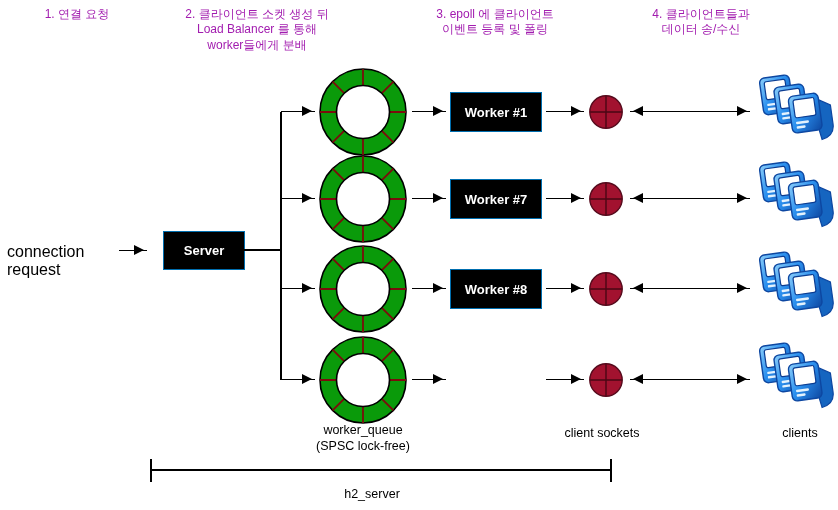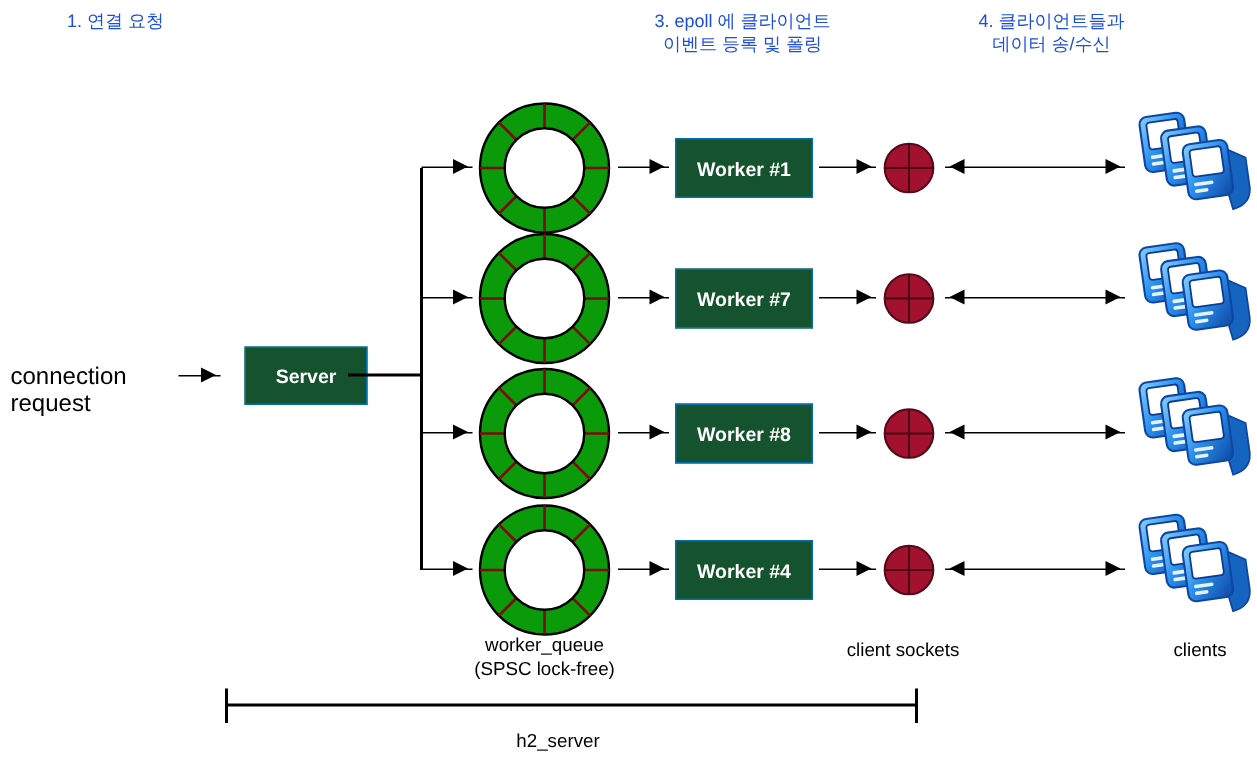--- a/index.html
+++ b/index.html
@@ -2,41 +2,41 @@
 <html><head>
 <meta charset="utf-8">
 <style>
   html,body{margin:0;padding:0;background:#fff;}
   .stage{
     position:relative;width:838px;height:510px;background:#ffffff;overflow:hidden;
     font-family:"Liberation Sans","DejaVu Sans",sans-serif;color:#000;
   }
   .note{
     position:absolute;text-align:center;font-size:12px;line-height:1.28;
-    white-space:pre-line;color:#1d4ed8;
+    white-space:pre-line;color:#a21caf;
   }
   .lbl{
     position:absolute;text-align:center;font-size:12.5px;line-height:1.25;
     white-space:pre-line;color:#000;
   }
   .conn-label{position:absolute;font-size:16px;text-align:left;}
   .hline,.vline{position:absolute;background:#000;}
   .hline{height:1.6px;}
   .vline{width:1.6px;}
   .arrow{position:absolute;height:0;border-top:1.6px solid #000;}
   .arrow.r::after{
     content:"";position:absolute;right:-2px;top:-5.8px;width:0;height:0;
     border:5px solid transparent;border-left:10px solid #000;
   }
   .arrow.l::before{
     content:"";position:absolute;left:-2px;top:-5.8px;width:0;height:0;
     border:5px solid transparent;border-right:10px solid #000;
   }
   .box{
-    position:absolute;background:#14532d;border:1.6px solid #006eaf;
+    position:absolute;background:#000000;border:1.6px solid #006eaf;
     display:flex;align-items:center;justify-content:center;box-sizing:border-box;
   }
   .box span{color:#fff;font-weight:bold;font-size:13px;}
   .server-box{left:150px;top:231px;width:82px;height:39px;margin-left:13px;}
   .row{position:absolute;left:0;width:838px;height:92px;}
   .row .lb-arrow{left:281px;top:45px;width:34px;}
   .row .ring{position:absolute;left:318px;top:1px;width:90px;height:90px;}
   .row .q-arrow{left:412px;top:45px;width:34px;}
   .row .worker-box{left:450px;top:26px;width:92px;height:40px;}
   .row .w-arrow{left:546px;top:45px;width:38px;}
@@ -88,20 +88,23 @@
           <use href="#pc-unit"></use>
         </g>
       </g>
     </symbol>
   </defs>
 </svg>
 
 <div class="stage">
 
   <div class="note" style="left:17px;top:7px;width:120px">1. 연결 요청</div>
+  <div class="note" style="left:177px;top:7px;width:160px">2. 클라이언트 소켓 생성 뒤
+Load Balancer 를 통해
+worker들에게 분배</div>
   <div class="note" style="left:415px;top:7px;width:160px">3. epoll 에 클라이언트
 이벤트 등록 및 폴링</div>
   <div class="note" style="left:631px;top:7px;width:140px">4. 클라이언트들과
 데이터 송/수신</div>
 
   <div class="conn-label" style="left:7px;top:243px;width:112px">connection request</div>
   <div class="arrow r" style="left:119px;top:250px;width:28px"></div>
 
   <div class="box server-box">
     <span>Server</span>
@@ -166,23 +169,20 @@
         <use href="#sym-clients"></use>
       </svg>
   </div>
 
   <div class="row" style="top:334px">
     <div class="arrow r lb-arrow"></div>
     <svg class="ring">
         <use href="#sym-ring"></use>
       </svg>
     <div class="arrow r q-arrow"></div>
-    <div class="box worker-box">
-      <span>Worker #4</span>
-    </div>
     <div class="arrow r w-arrow"></div>
     <svg class="socket">
         <use href="#sym-socket"></use>
       </svg>
     <div class="arrow r l s-arrow"></div>
     <svg class="clients">
         <use href="#sym-clients"></use>
       </svg>
   </div>
 

